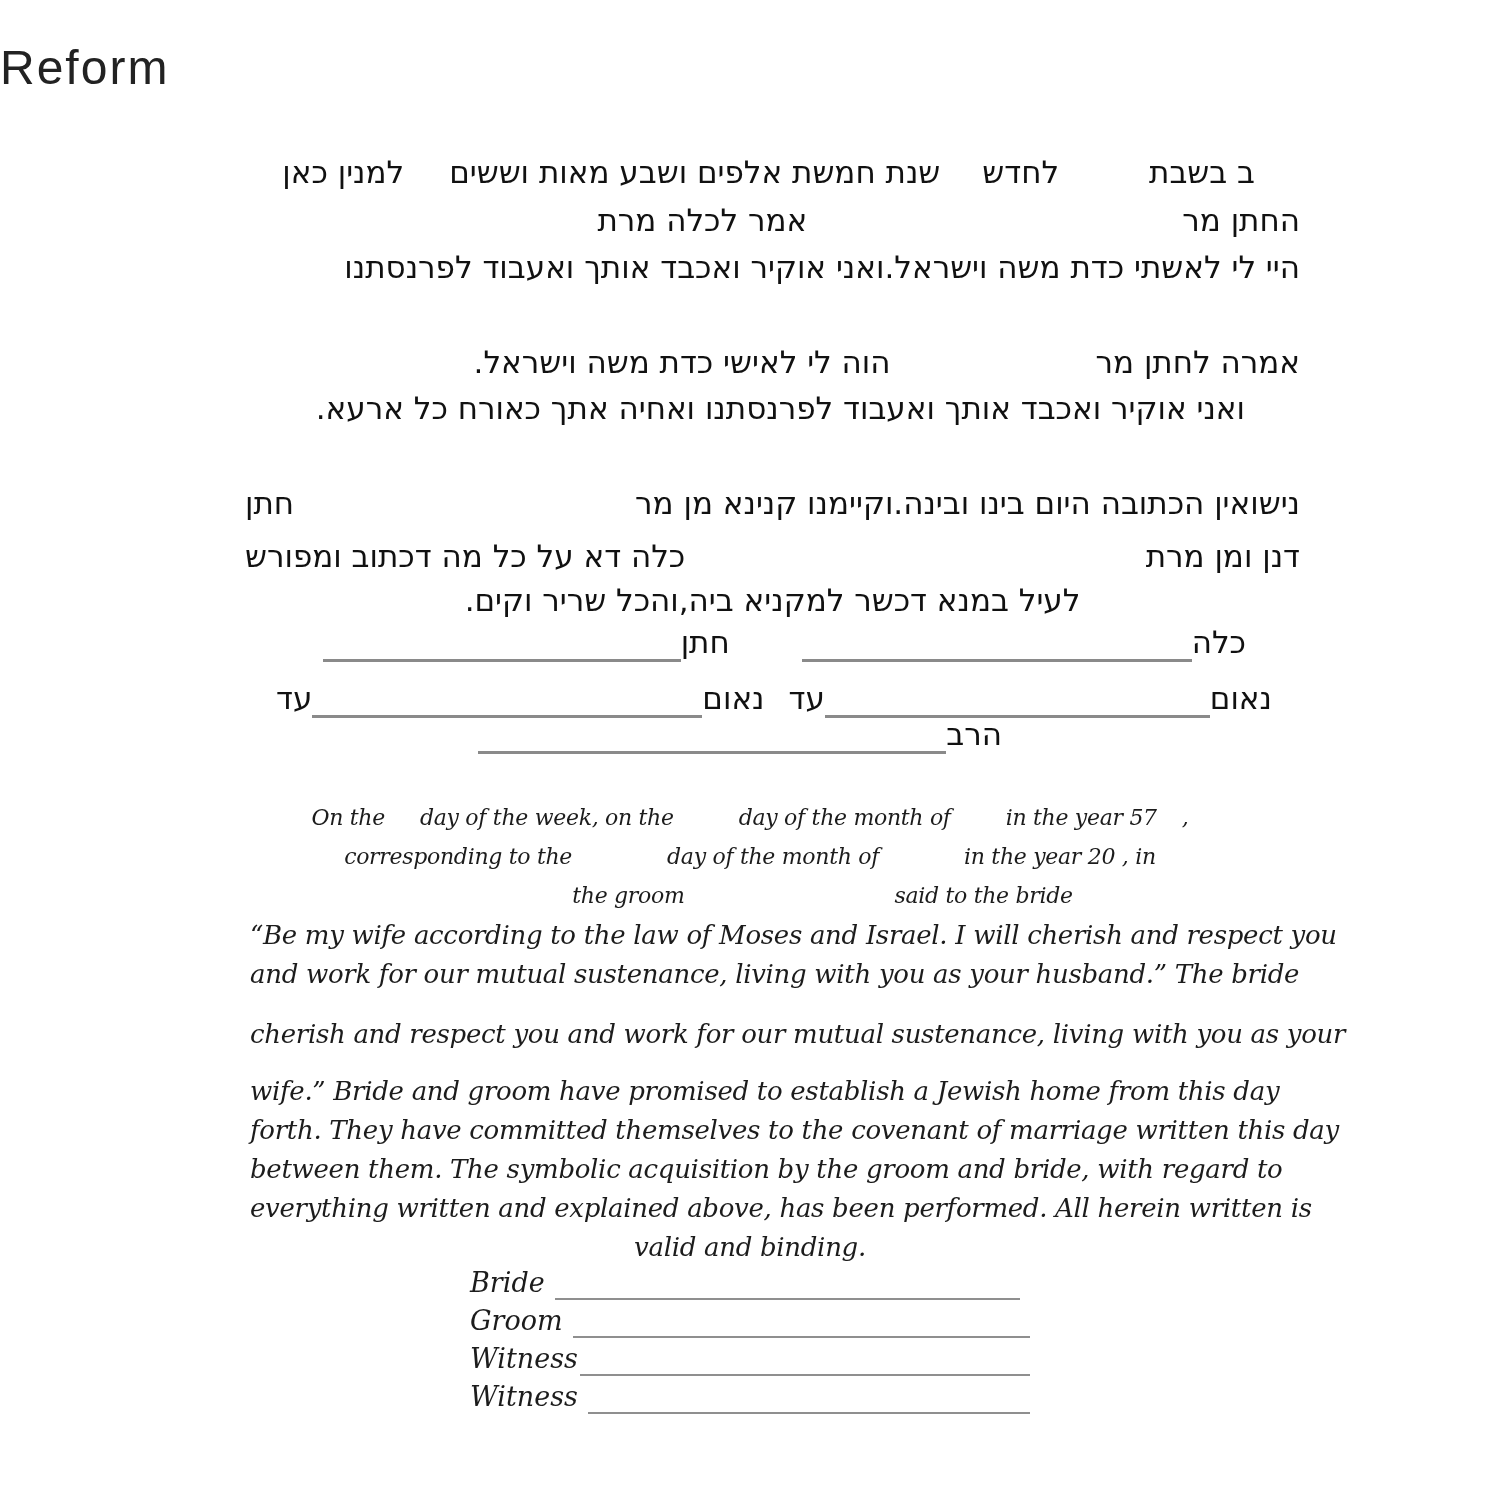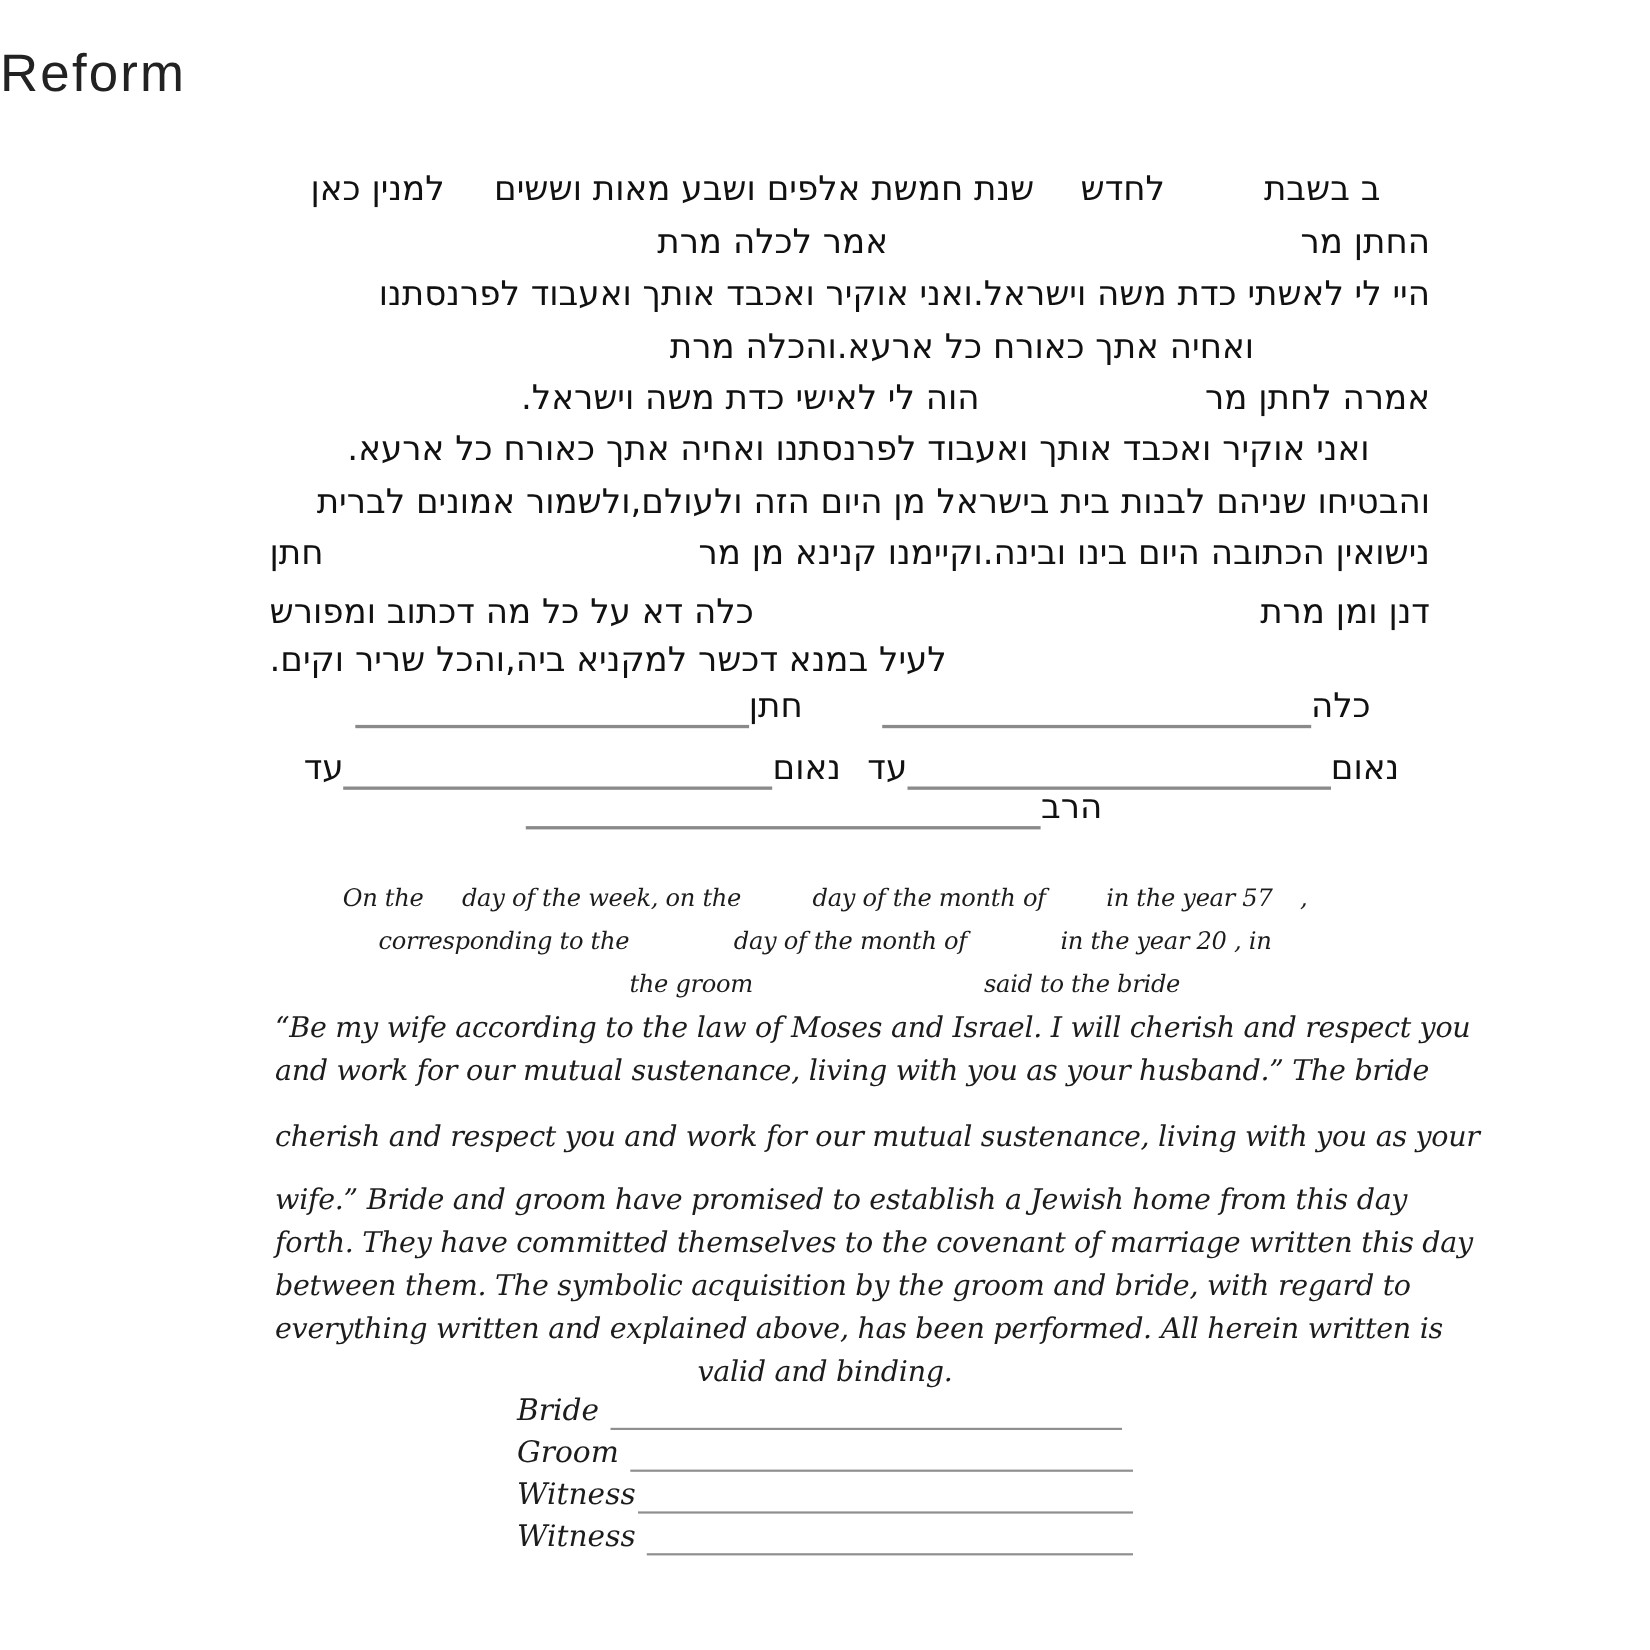--- a/index.html
+++ b/index.html
@@ -5,21 +5,21 @@
   html,body{margin:0;padding:0;background:#fff;}
   .page{position:relative;width:1500px;height:1500px;background:#ffffff;overflow:hidden;
         font-family:"DejaVu Sans",sans-serif;color:#1a1a1a;}
   .title{position:absolute;top:40px;left:0;width:1448px;margin:0;text-align:left;
          font-family:"Liberation Sans",sans-serif;font-weight:400;font-size:48px;
          letter-spacing:2px;color:#222;}
   
   .hebrew{position:absolute;left:245px;top:150px;width:1055px;height:620px;direction:rtl;}
   .hline{position:absolute;right:0;left:0;display:flex;align-items:baseline;
          font-size:31px;line-height:40px;white-space:nowrap;color:#111;}
-  .hline.center{justify-content:flex-end;}
+  .hline.center{justify-content:center;}
   .hline.between{justify-content:space-between;}
   .gap{display:inline-block;height:1px;flex:0 0 auto;}
   .sigrow{position:absolute;right:0;left:0;display:flex;align-items:flex-end;height:40px;
           font-size:31px;white-space:nowrap;color:#111;}
   .sigrow .lbl{margin-bottom:4px;line-height:1;}
   .uline{display:inline-block;height:4px;border-bottom:3px solid #8a8a8a;flex:0 0 auto;}
   
   .english{position:absolute;left:250px;top:801px;width:1000px;height:470px;
            font-family:"DejaVu Serif",serif;font-style:italic;color:#1c1c1c;}
   .eline{position:absolute;left:0;right:0;display:flex;justify-content:center;
@@ -56,37 +56,31 @@
     <div class="hline" style="top:50px">
       <span>החתן מר</span>
       <span class="gap" style="width:375px"></span>
       <span>אמר לכלה מרת</span>
     </div>
 
     <div class="hline" style="top:97px">
       <span>היי לי לאשתי כדת משה וישראל.ואני אוקיר ואכבד אותך ואעבוד לפרנסתנו</span>
     </div>
 
-    <div class="hline" style="top:145px;margin-right:160px">
-      <span>ואחיה אתך כאורח כל ארעא.והכלה מרת</span>
-    </div>
 
     <div class="hline" style="top:192px">
       <span>אמרה לחתן מר</span>
       <span class="gap" style="width:205px"></span>
       <span>הוה לי לאישי כדת משה וישראל.</span>
     </div>
 
     <div class="hline" style="top:238px;margin-right:55px">
       <span>ואני אוקיר ואכבד אותך ואעבוד לפרנסתנו ואחיה אתך כאורח כל ארעא.</span>
     </div>
 
-    <div class="hline" style="top:286px">
-      <span>והבטיחו שניהם לבנות בית בישראל מן היום הזה ולעולם,ולשמור אמונים לברית</span>
-    </div>
 
     <div class="hline between" style="top:333px">
       <span>נישואין הכתובה היום בינו ובינה.וקיימנו קנינא מן מר</span>
       <span>חתן</span>
     </div>
 
     <div class="hline between" style="top:386px">
       <span>דנן ומן מרת</span>
       <span>כלה דא על כל מה דכתוב ומפורש</span>
     </div>

